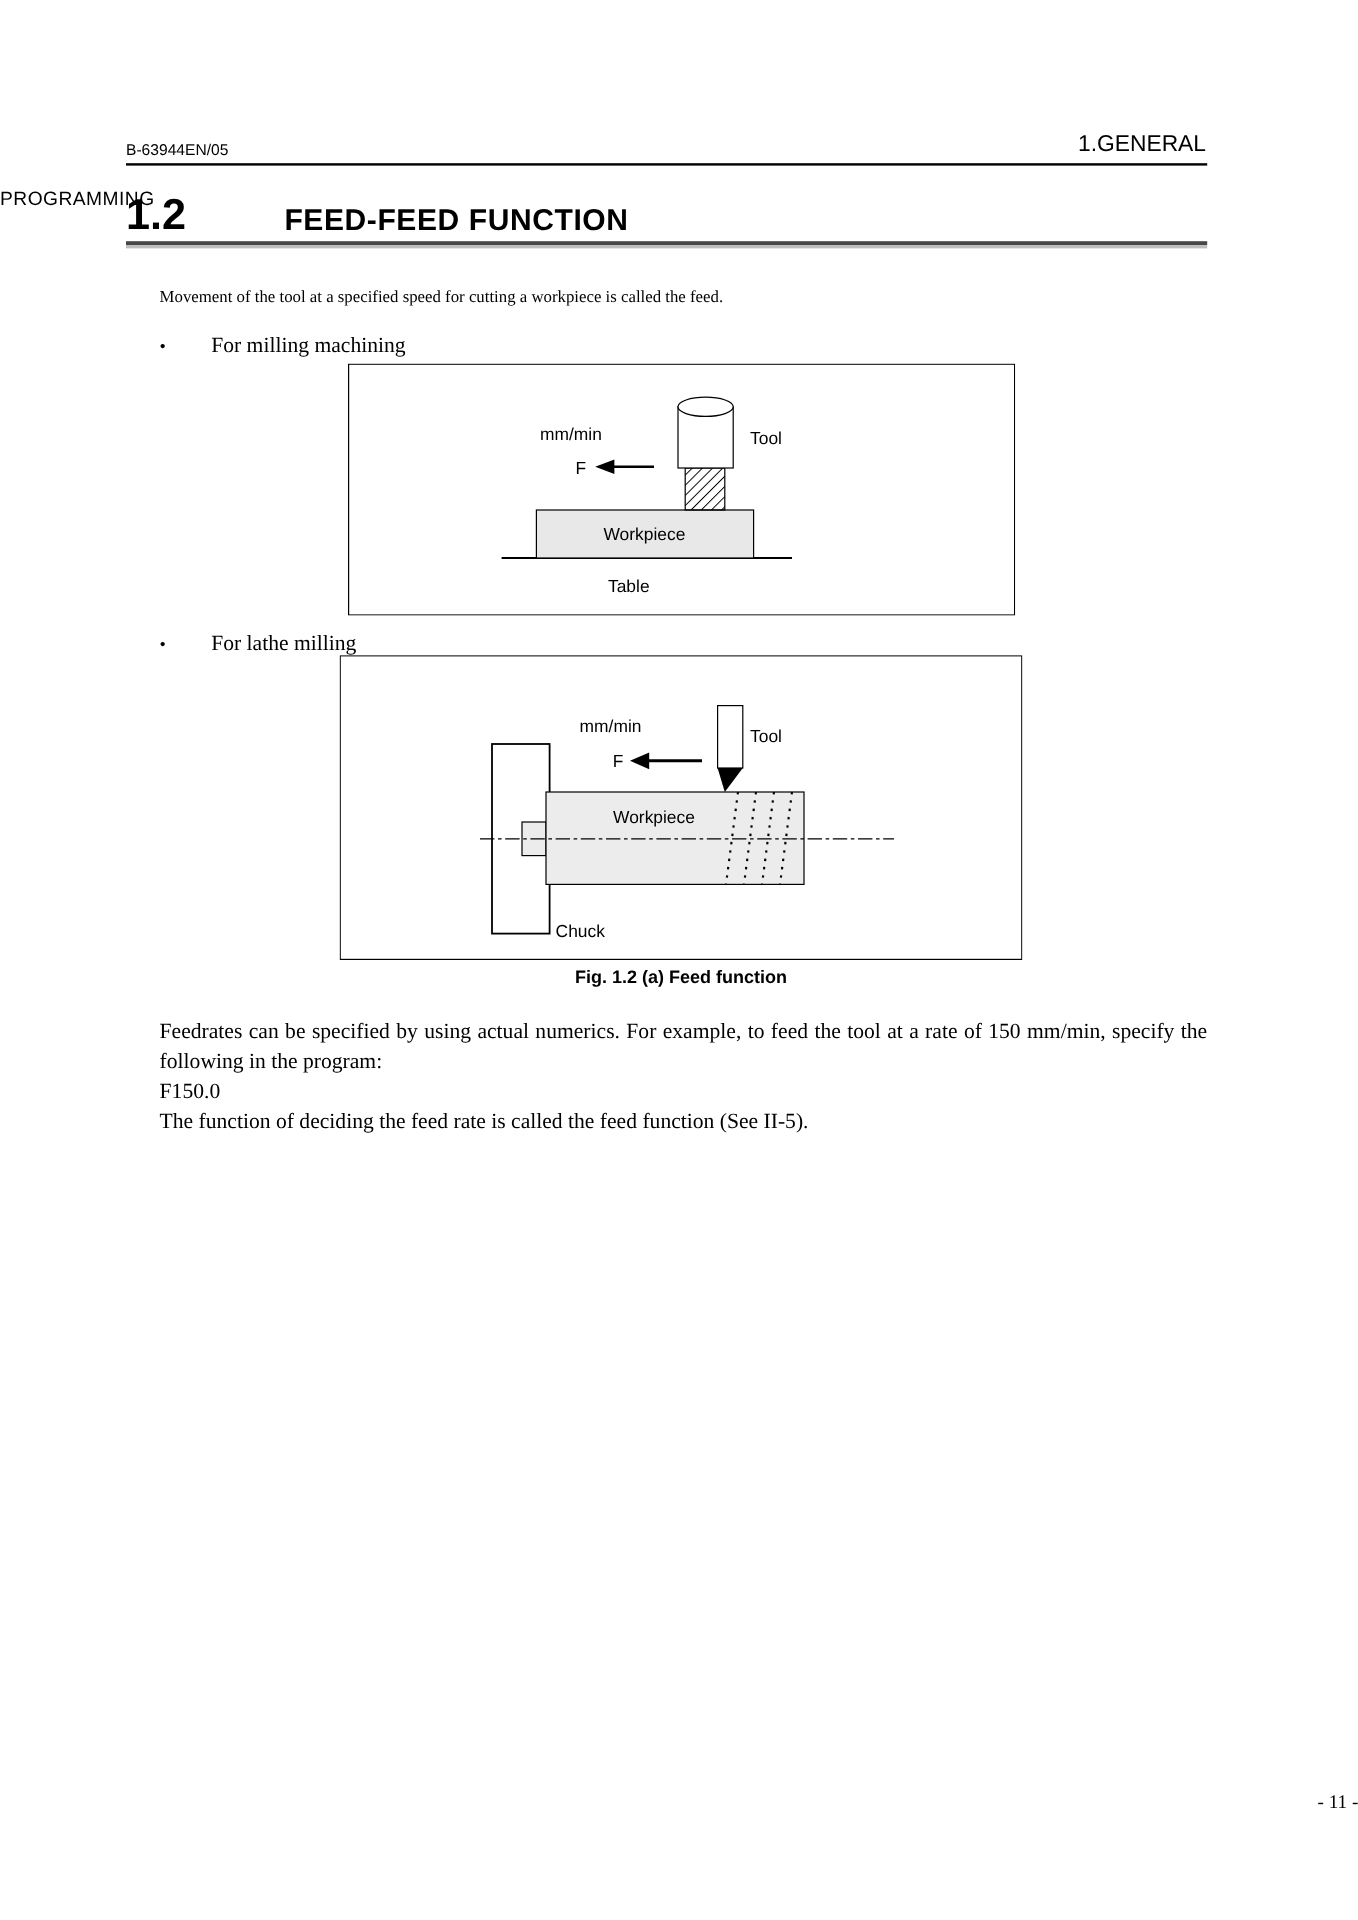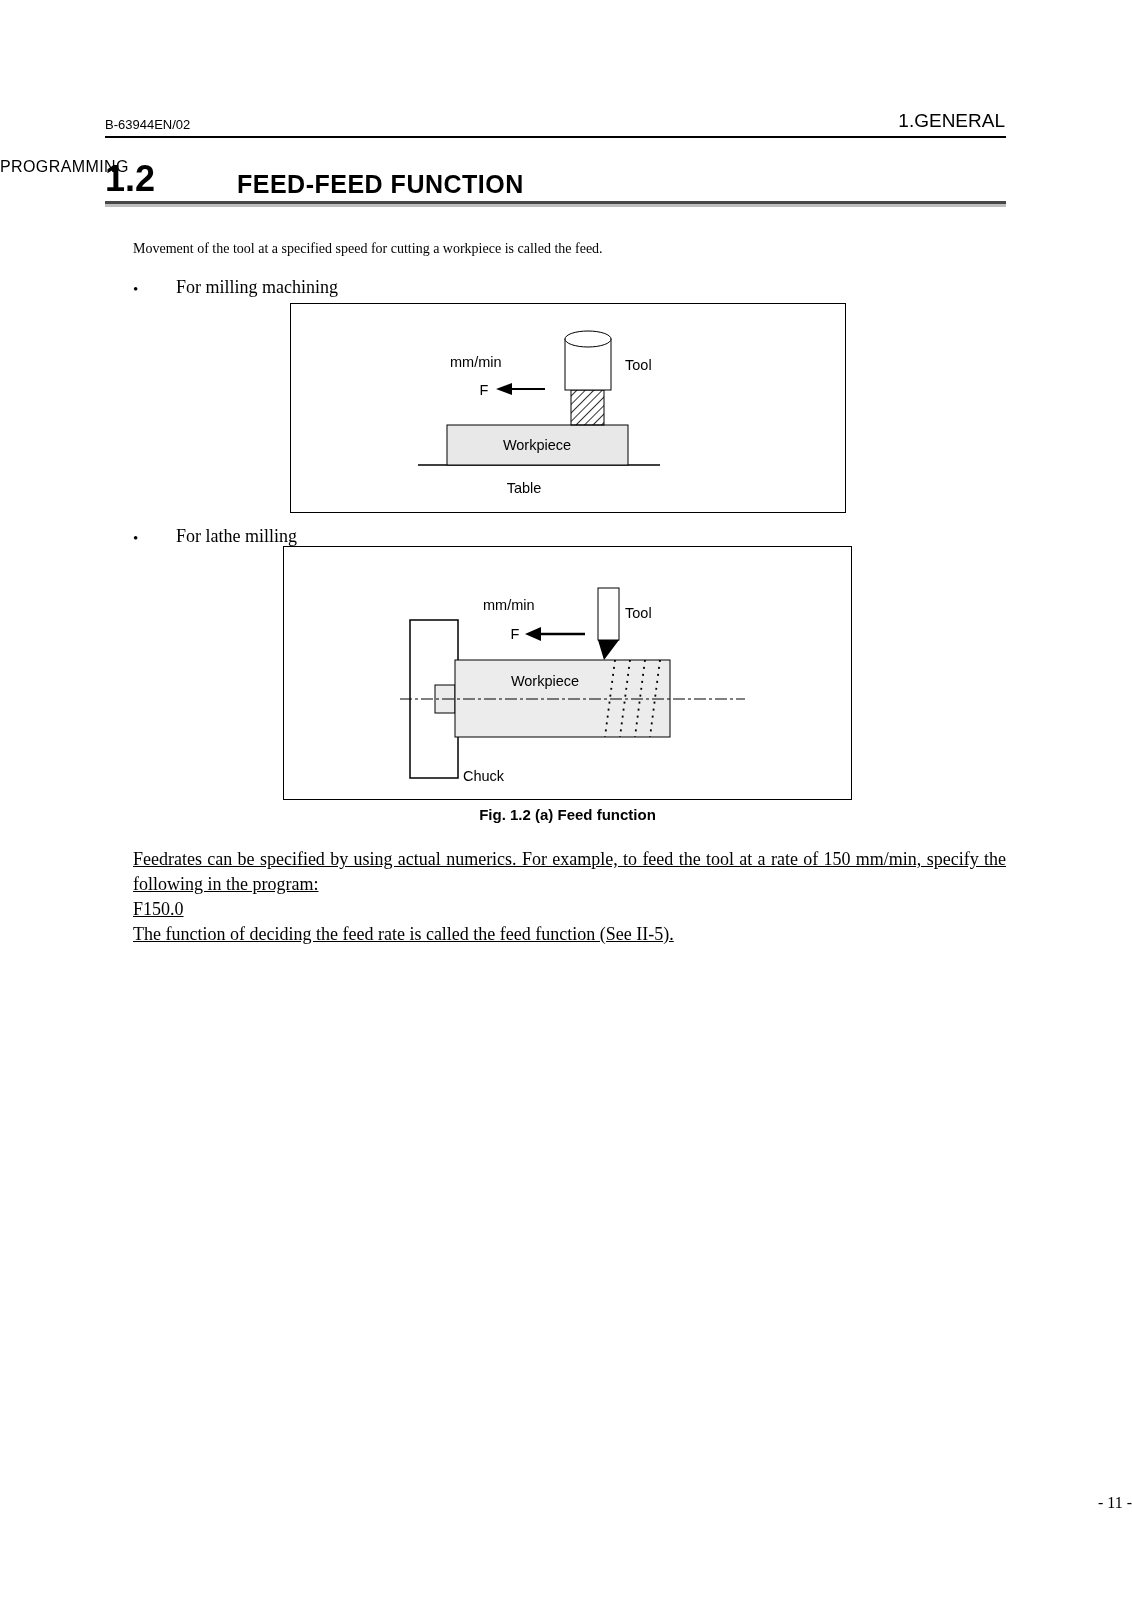--- a/index.html
+++ b/index.html
@@ -33,31 +33,31 @@
   .diagram { position:absolute; }
   #milling-diagram { left:290px; top:303px; }
   #lathe-diagram   { left:283px; top:546px; }
 
   .dlabel { font:14.5px "Liberation Sans",sans-serif; fill:#000; }
 
   .caption { position:absolute; left:283px; top:806px; width:569px; text-align:center;
              font:bold 15px "Liberation Sans",sans-serif; }
 
   .bodytext { position:absolute; left:133px; top:847px; width:873px; font-size:18px; line-height:25px; }
-  .bodytext p { margin:0;text-decoration:underline; }
+  .bodytext p { margin:0; }
   .justified { text-align:justify; }
 
   .footer { position:absolute; left:0; top:1494px; width:100%; text-align:right; font-size:16px; }
 </style>
 </head>
 <body>
 
 <div class="page">
 
-  <div class="hdr-left">B-63944EN/02</div>
+  <div class="hdr-left">B-63944EN/05</div>
   <div class="hdr-center">PROGRAMMING</div>
   <div class="hdr-right">1.GENERAL</div>
   <div class="hdr-rule"></div>
 
   <div class="sec-num">1.2</div>
   <div class="sec-title">FEED-FEED FUNCTION</div>
   <div class="sec-rule"></div>
 
   <p class="intro">Movement of the tool at a specified speed for cutting a workpiece is called the feed.</p>
 

